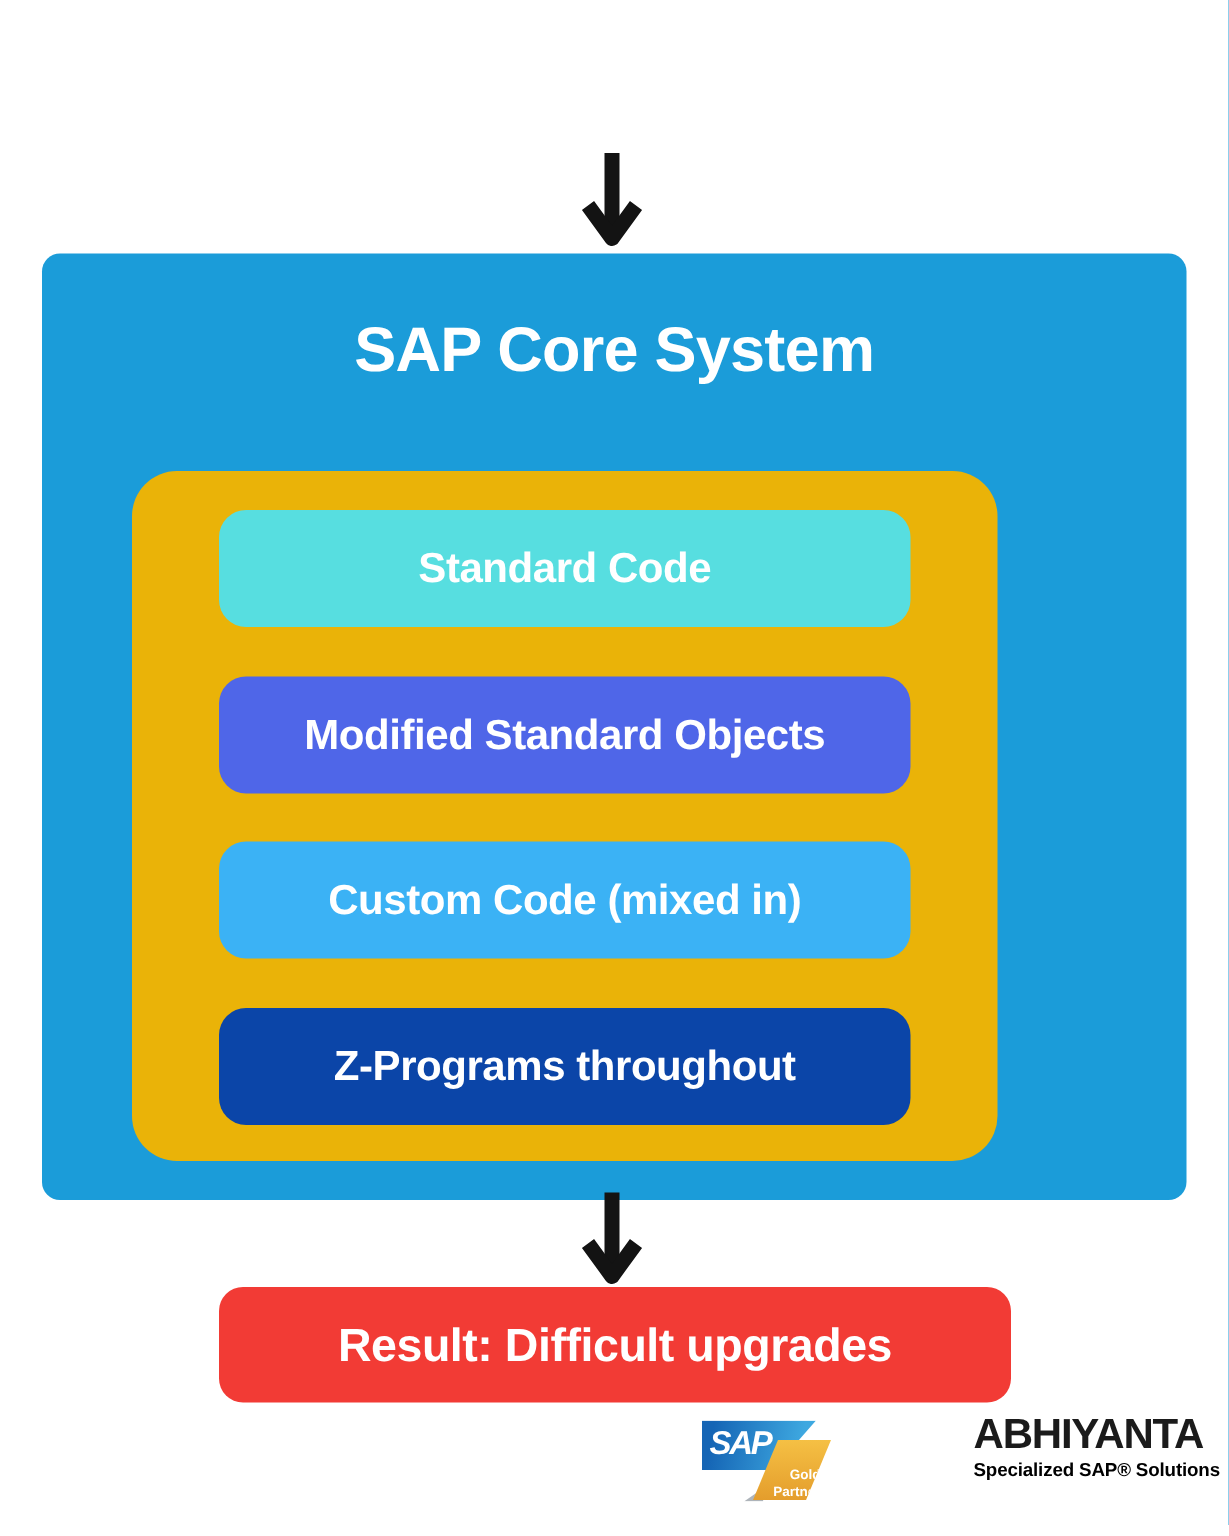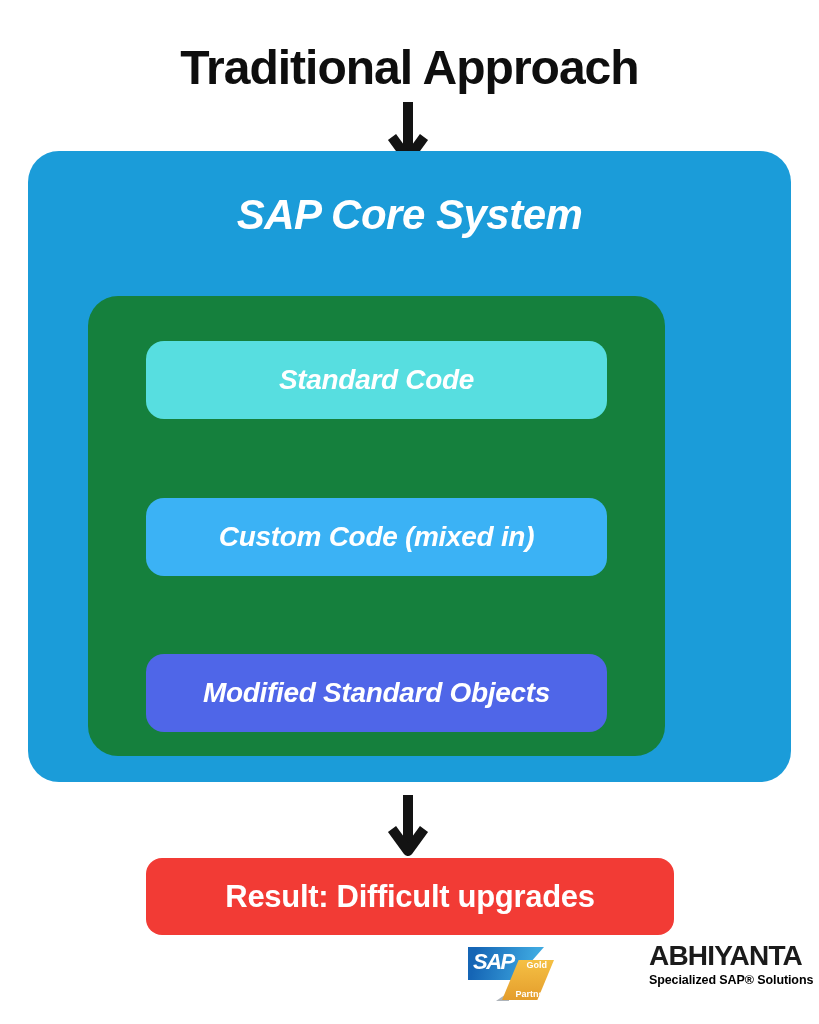--- a/index.html
+++ b/index.html
@@ -20,42 +20,41 @@
     color:#0e0e0e;
   }
 
   
   .arrow { position:absolute; left:385px; width:46px; }
   .arrow-1 { top:99px; height:66px; }
   .arrow-2 { top:793px; height:64px; }
 
   
   .core-box {
-    position:absolute; left:28px; top:151px;
+    position:absolute; left:28px; top:169px;
     width:763px; height:631px;
     background:#1B9CD9;
-    border-radius:31px;
-    font-style:italic;
+    border-radius:12px;
   }
   .core-title {
     position:absolute; top:40px; left:0; width:100%;
     text-align:center;
     font-size:42px; font-weight:bold; letter-spacing:-0.5px;
     color:#ffffff;
   }
 
   
   .layers-panel {
     position:absolute; left:60px; top:145px;
     width:577px; height:460px;
-    background:#15803d;
+    background:#eab308;
     border-radius:30px;
     display:flex; flex-direction:column;
     justify-content:space-between;
-    padding:45px 58px 24px 58px;
+    padding:26px 58px 24px 58px;
   }
   .layer {
     height:78px; border-radius:18px;
     display:flex; align-items:center; justify-content:center;
     color:#ffffff; font-size:28px; font-weight:bold;
     letter-spacing:-0.3px;
   }
 
   
   .result-box {
@@ -76,21 +75,21 @@
     position:absolute; left:10px; top:3px; width:76px; height:33px;
     background:linear-gradient(100deg,#1565b5 10%,#3ea8e0 85%);
     clip-path:polygon(0 0, 100% 0, 62% 100%, 0 100%);
     color:#fff; font-size:22px; font-weight:bold; font-style:italic;
     letter-spacing:-1.5px; padding:2px 0 0 5px;
   }
   .sap-gold {
     position:absolute; left:44px; top:16px; width:52px; height:40px;
     background:linear-gradient(180deg,#f5c044 0%,#e49d2c 100%);
     clip-path:polygon(32% 0, 100% 0, 68% 100%, 0 100%);
-    display:flex; flex-direction:column; justify-content:space-between; align-items:flex-end;
+    display:flex; flex-direction:column; justify-content:flex-end; align-items:flex-end;
     padding-right:7px;
     color:#fff; font-size:9px; font-weight:bold; line-height:1.2; text-align:right;
   }
   .sap-shadow {
     position:absolute; left:38px; top:48px; width:13px; height:9px;
     background:#aeb4ba;
     clip-path:polygon(100% 0, 100% 100%, 0 100%);
   }
 
   
@@ -140,39 +139,41 @@
   .brand-tagline {
     margin-top:3px;
     font-size:12.5px; font-weight:bold; letter-spacing:-0.1px; color:#000000;
   }
 </style>
 </head>
 <body>
 
 <div class="page">
 
-  <div class="page-title">Traditional Approach</div>
 
   <svg class="arrow arrow-1" viewBox="0 0 46 66">
     <path d="M23 3 L23 52" stroke="#131313" stroke-width="10" fill="none"></path>
     <path d="M7 38 L23 60 L39 38" stroke="#131313" stroke-width="10" fill="none" stroke-linejoin="round"></path>
   </svg>
 
   <div class="core-box" style="background: rgb(27, 156, 217);">
     <div class="core-title">SAP Core System</div>
 
     <div class="layers-panel">
       <div class="layer" style="background: rgb(87, 222, 224);">
         <span>Standard Code</span>
       </div>
+      <div class="layer" style="background: rgb(79, 102, 232);">
+        <span>Modified Standard Objects</span>
+      </div>
       <div class="layer" style="background: rgb(59, 178, 245);">
         <span>Custom Code (mixed in)</span>
       </div>
-      <div class="layer" style="background: rgb(79, 102, 232);">
-        <span>Modified Standard Objects</span>
+      <div class="layer" style="background: rgb(11, 69, 168);">
+        <span>Z-Programs throughout</span>
       </div>
     </div>
   </div>
 
   <svg class="arrow arrow-2" viewBox="0 0 46 64">
     <path d="M23 2 L23 50" stroke="#131313" stroke-width="10" fill="none"></path>
     <path d="M7 36 L23 58 L39 36" stroke="#131313" stroke-width="10" fill="none" stroke-linejoin="round"></path>
   </svg>
 
   <div class="result-box" style="background: rgb(242, 59, 53);">

